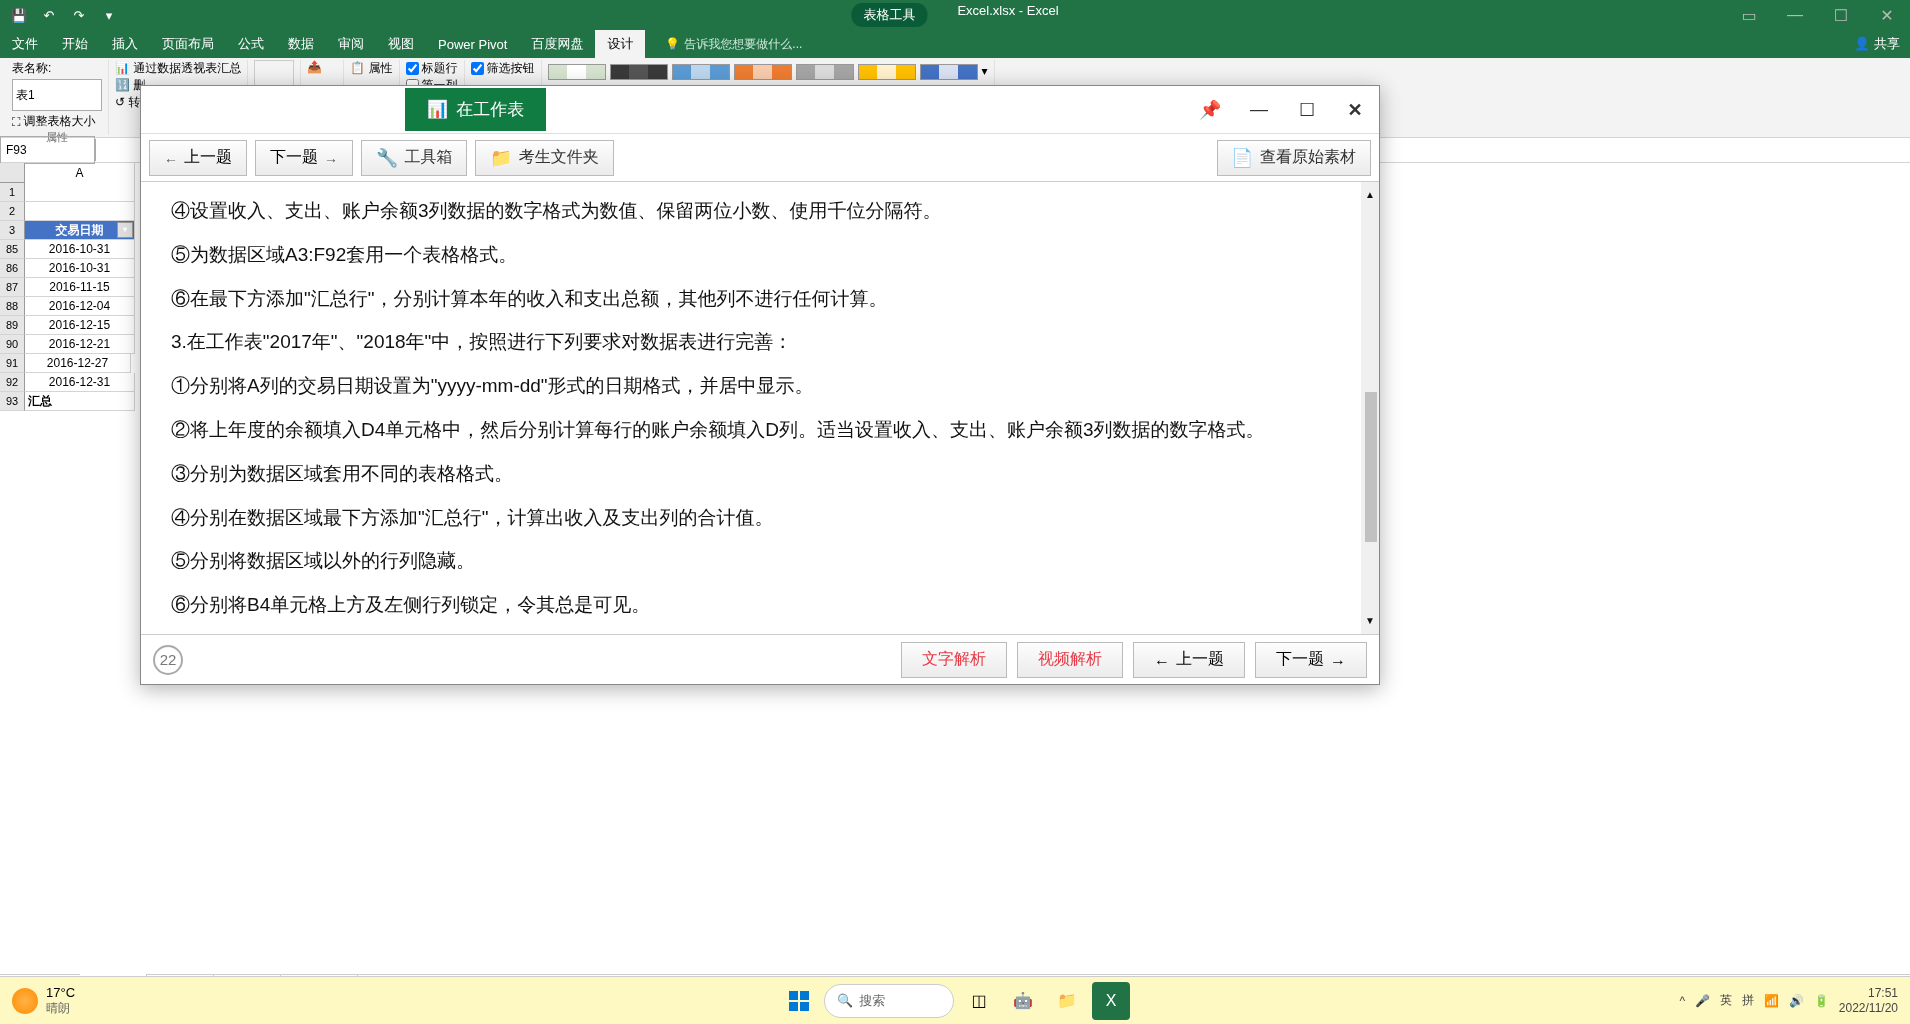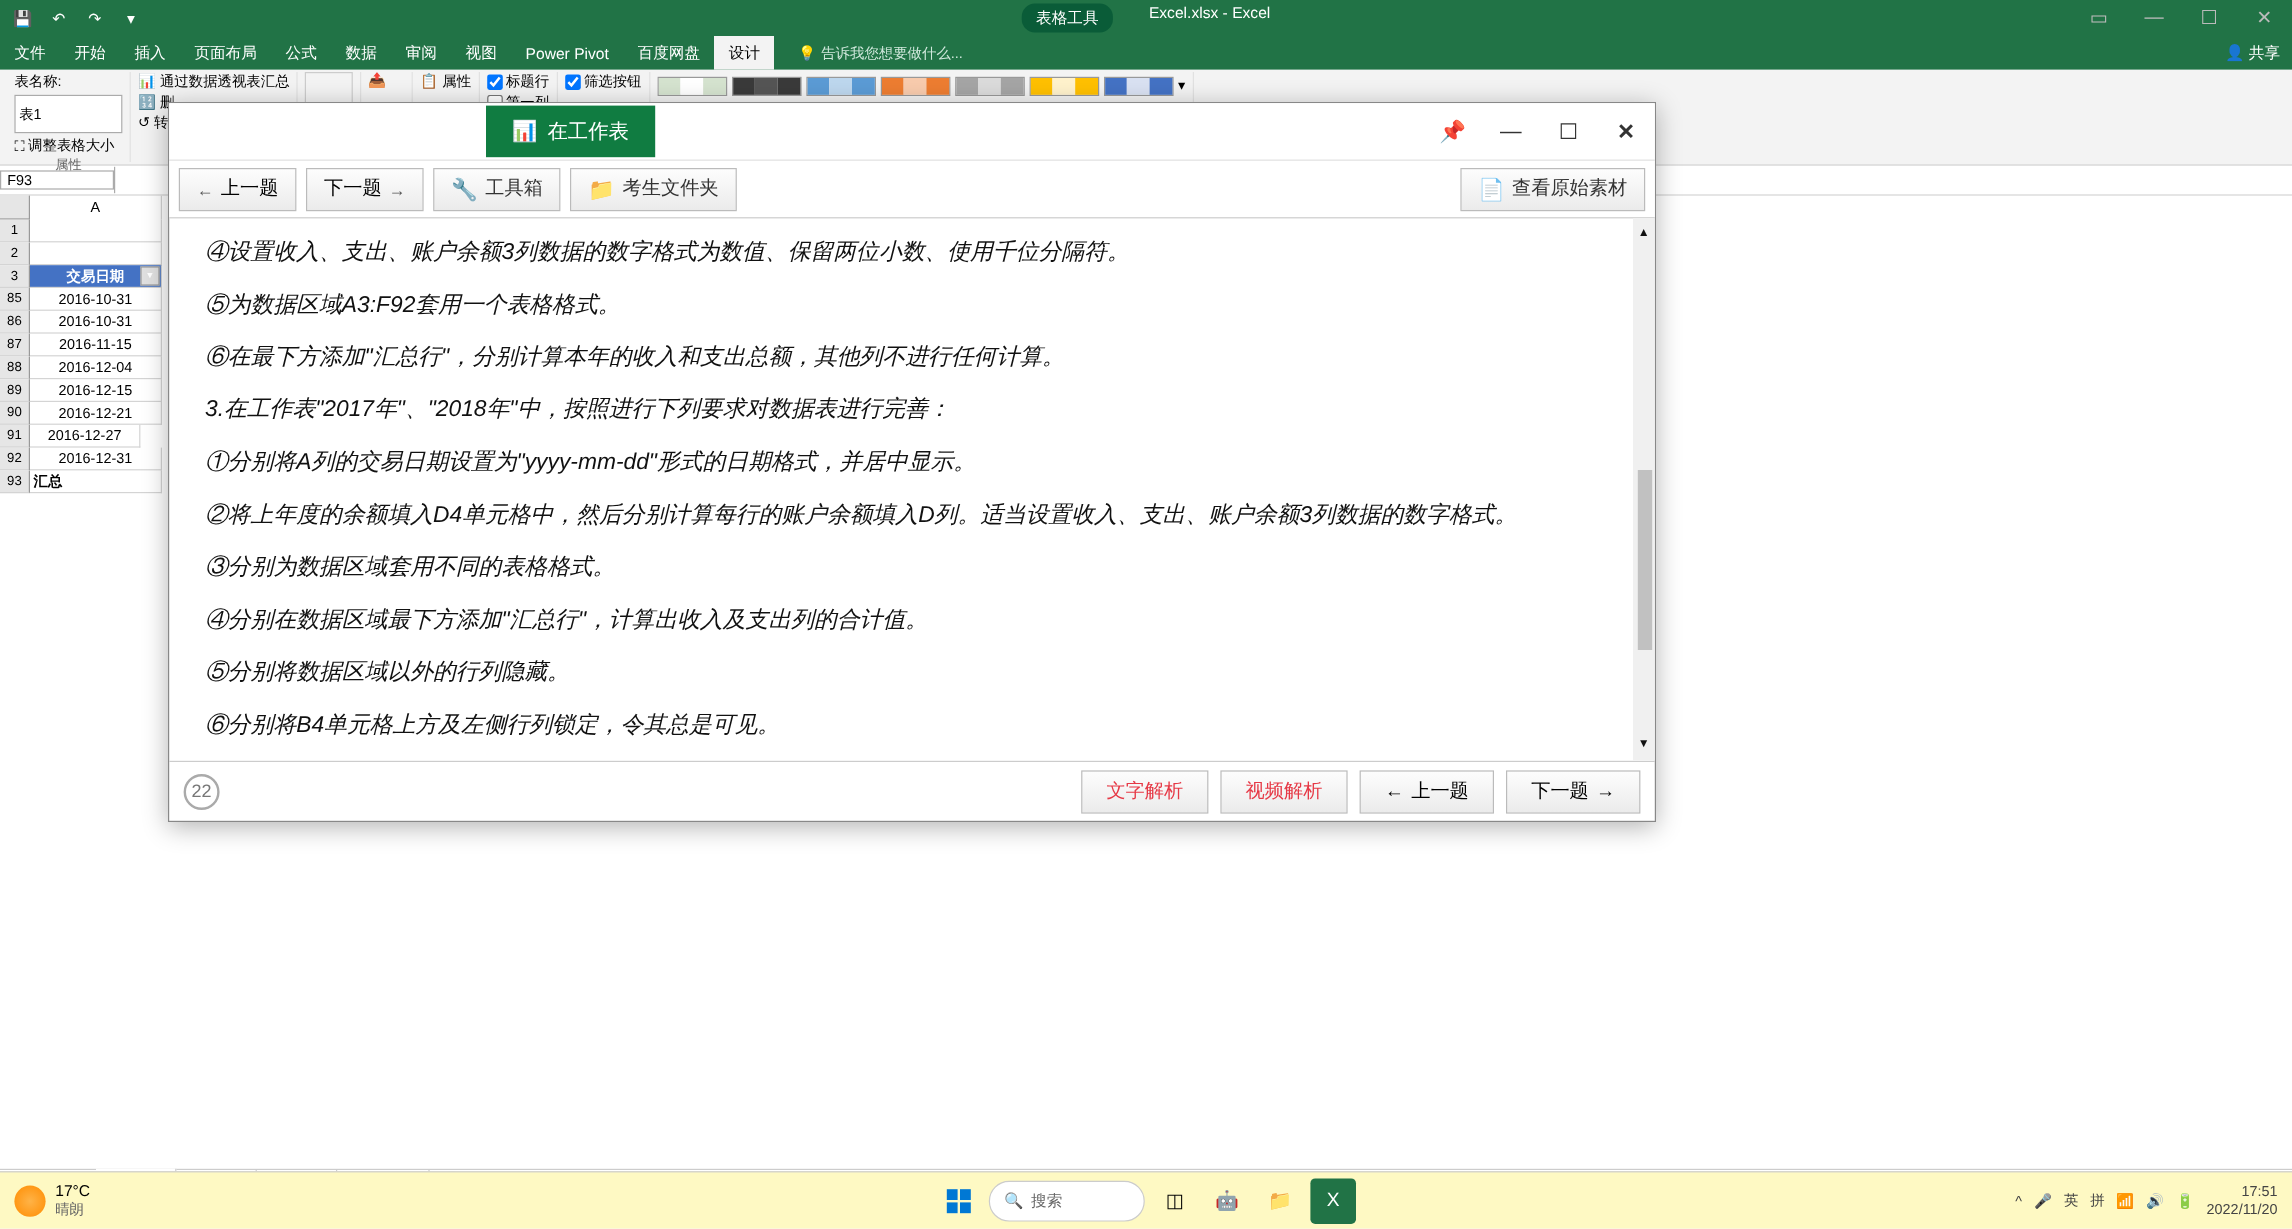--- a/index.html
+++ b/index.html
@@ -29,21 +29,21 @@
 .table-name-box { display: flex; flex-direction: column; gap: 2px; }
 .table-name-input { width: 90px; height: 32px; border: 1px solid #ababab; padding: 15px 3px; font-size: 12px; }
 .resize-btn { display: flex; align-items: center; gap: 3px; font-size: 12px; }
 .chk { display: flex; align-items: center; gap: 3px; font-size: 12px; }
 .chk input { width: 13px; height: 13px; }
 .style-swatch { width: 58px; height: 16px; border: 1px solid #999; display: flex; }
 .style-swatch span { flex: 1; }
 
 
 .formula-bar { height: 25px; border-bottom: 1px solid #d4d4d4; display: flex; align-items: center; }
-.name-box { width: 95px; height: 16px; border: 1px solid #ababab; padding: 0 5px; font-size: 12px; display: flex; align-items: center; }
+.name-box { width: 95px; height: 28px; border: 1px solid #ababab; padding: 0 5px; font-size: 12px; display: flex; align-items: center; }
 .name-box-dd { width: 18px; border-left: 1px solid #ababab; height: 22px; }
 
 
 .sheet-area { display: flex; position: absolute; top: 163px; bottom: 50px; left: 0; right: 0; }
 .row-header { width: 25px; background: #e6e6e6; border-right: 1px solid #999; text-align: center; font-size: 11px; height: 19px; line-height: 19px; border-bottom: 1px solid #d4d4d4; }
 .col-header { border-right: 1px solid #d4d4d4; text-align: center; font-size: 12px; height: 20px; line-height: 20px; }
 .corner { width: 25px; height: 20px; background: #e6e6e6; border-right: 1px solid #999; border-bottom: 1px solid #999; }
 .cell { border-right: 1px solid #d4d4d4; border-bottom: 1px solid #d4d4d4; font-size: 12px; padding: 0 3px; height: 19px; line-height: 19px; text-align: center; overflow: hidden; }
 .cell.header-cell { background: #4472c4; color: white; font-weight: bold; position: relative; }
 .filter-dd { position: absolute; right: 1px; top: 1px; width: 16px; height: 16px; background: #e0e0e0; border: 1px solid #999; font-size: 8px; line-height: 14px; }
@@ -55,21 +55,21 @@
 .modal-titlebar { height: 48px; background: #fff; display: flex; align-items: center; justify-content: space-between; border-bottom: 1px solid #ddd; }
 .modal-tab { background: #107c41; color: white; padding: 10px 22px; font-size: 17px; display: flex; align-items: center; gap: 8px; margin-left: 264px; }
 .modal-win-btns { display: flex; gap: 0; }
 .modal-win-btn { width: 48px; height: 48px; display: flex; align-items: center; justify-content: center; font-size: 18px; color: #333; }
 .modal-toolbar { height: 48px; background: #fff; border-bottom: 1px solid #ccc; display: flex; align-items: center; padding: 0 8px; gap: 8px; }
 .t-btn { height: 36px; padding: 0 14px; border: 1px solid #bbb; background: linear-gradient(#fdfdfd,#ebebeb); display: flex; align-items: center; gap: 6px; font-size: 16px; }
 .t-btn .arr { font-size: 14px; color: #555; }
 .t-btn.blue-ico { color: #333; }
 .t-btn .ico { color: #1a73e8; font-size: 18px; }
 .modal-body { flex: 1; overflow-y: auto; padding: 8px 30px; font-size: 19px; line-height: 2.2; color: #111; position: relative; }
-.modal-body p { margin-bottom: 2px; font-style: italic; }
+.modal-body p { margin-bottom: 2px; }
 .modal-scroll { position: absolute; right: 0; top: 0; bottom: 0; width: 18px; background: #f0f0f0; }
 .scroll-thumb { position: absolute; right: 2px; top: 210px; width: 12px; height: 150px; background: #c1c1c1; }
 .modal-footer { height: 50px; border-top: 1px solid #ccc; display: flex; align-items: center; padding: 0 12px; gap: 10px; }
 .q-num { width: 30px; height: 30px; border: 2px solid #aaa; border-radius: 50%; display: flex; align-items: center; justify-content: center; font-size: 15px; color: #777; }
 .footer-spacer { flex: 1; }
 .f-btn { height: 36px; padding: 0 20px; border: 1px solid #bbb; background: linear-gradient(#fdfdfd,#ebebeb); font-size: 16px; display: flex; align-items: center; gap: 6px; }
 .f-btn.red { color: #e63946; }
 
 
 .sheet-tabs { position: absolute; bottom: 25px; left: 0; right: 0; height: 25px; background: #fff; border-top: 1px solid #ccc; display: flex; align-items: center; padding-left: 80px; font-size: 13px; }
@@ -262,21 +262,21 @@
         <div style="display: flex;">
           <div class="row-header">89</div>
           <div class="cell" style="width: 110px;">2016-12-15</div>
         </div>
         <div style="display: flex;">
           <div class="row-header">90</div>
           <div class="cell" style="width: 110px;">2016-12-21</div>
         </div>
         <div style="display: flex;">
           <div class="row-header">91</div>
-          <div class="cell" style="width: 92px;">2016-12-27</div>
+          <div class="cell" style="width: 106px;">2016-12-27</div>
         </div>
         <div style="display: flex;">
           <div class="row-header">92</div>
           <div class="cell" style="width: 110px;">2016-12-31</div>
         </div>
         <div style="display: flex;">
           <div class="row-header">93</div>
           <div class="cell" style="width: 110px; text-align: left; font-weight: bold;">汇总</div>
         </div>
       </div>

